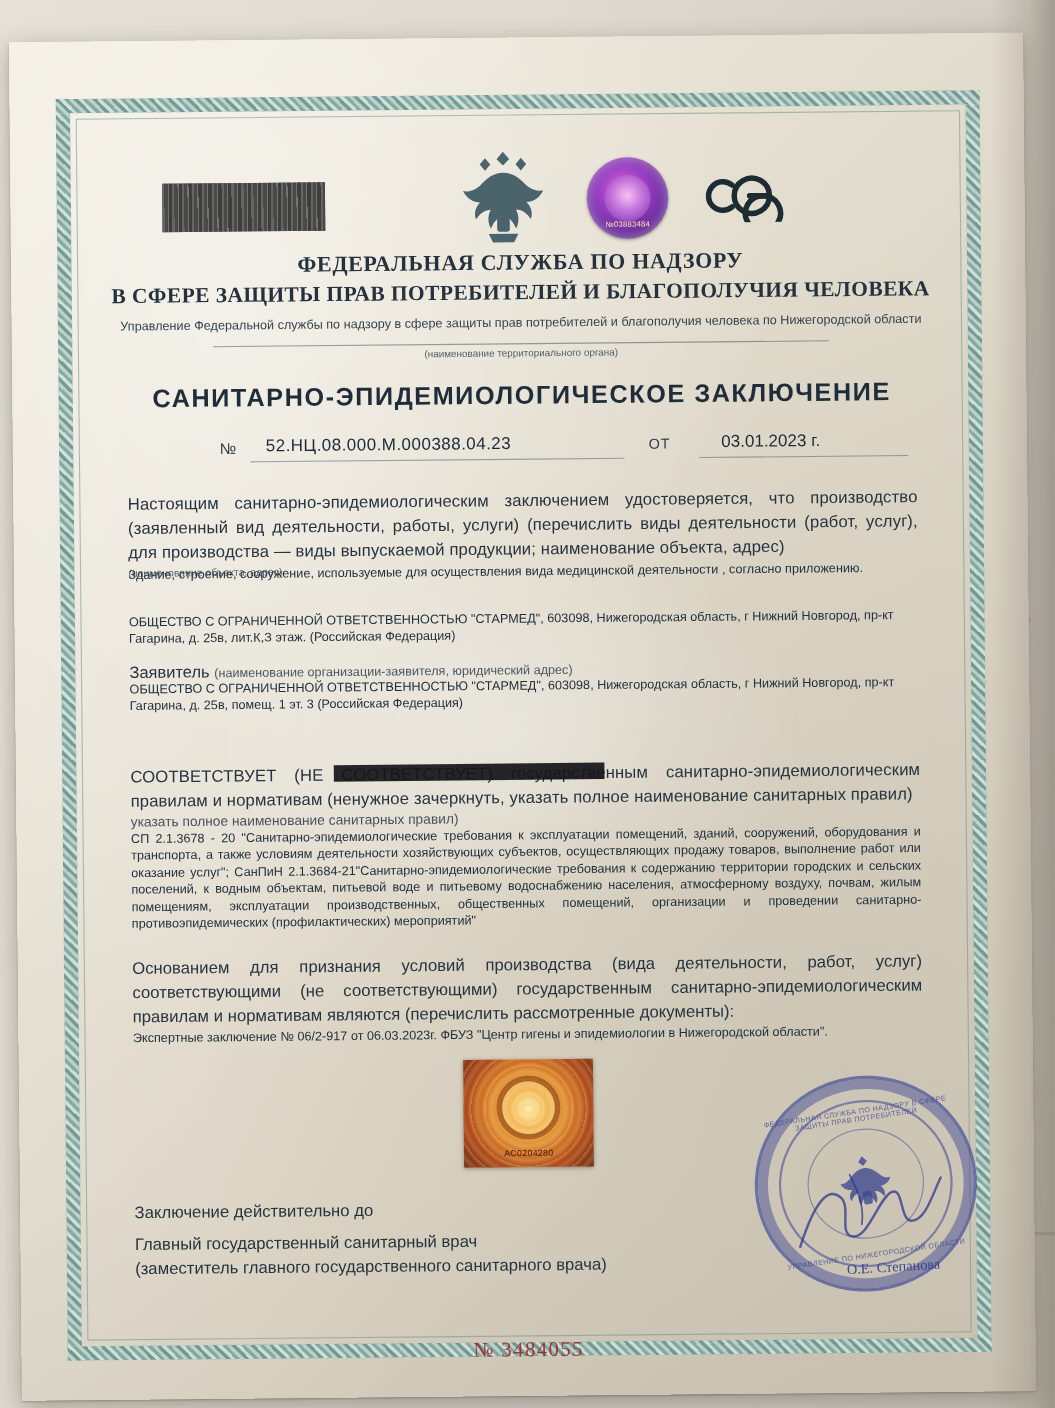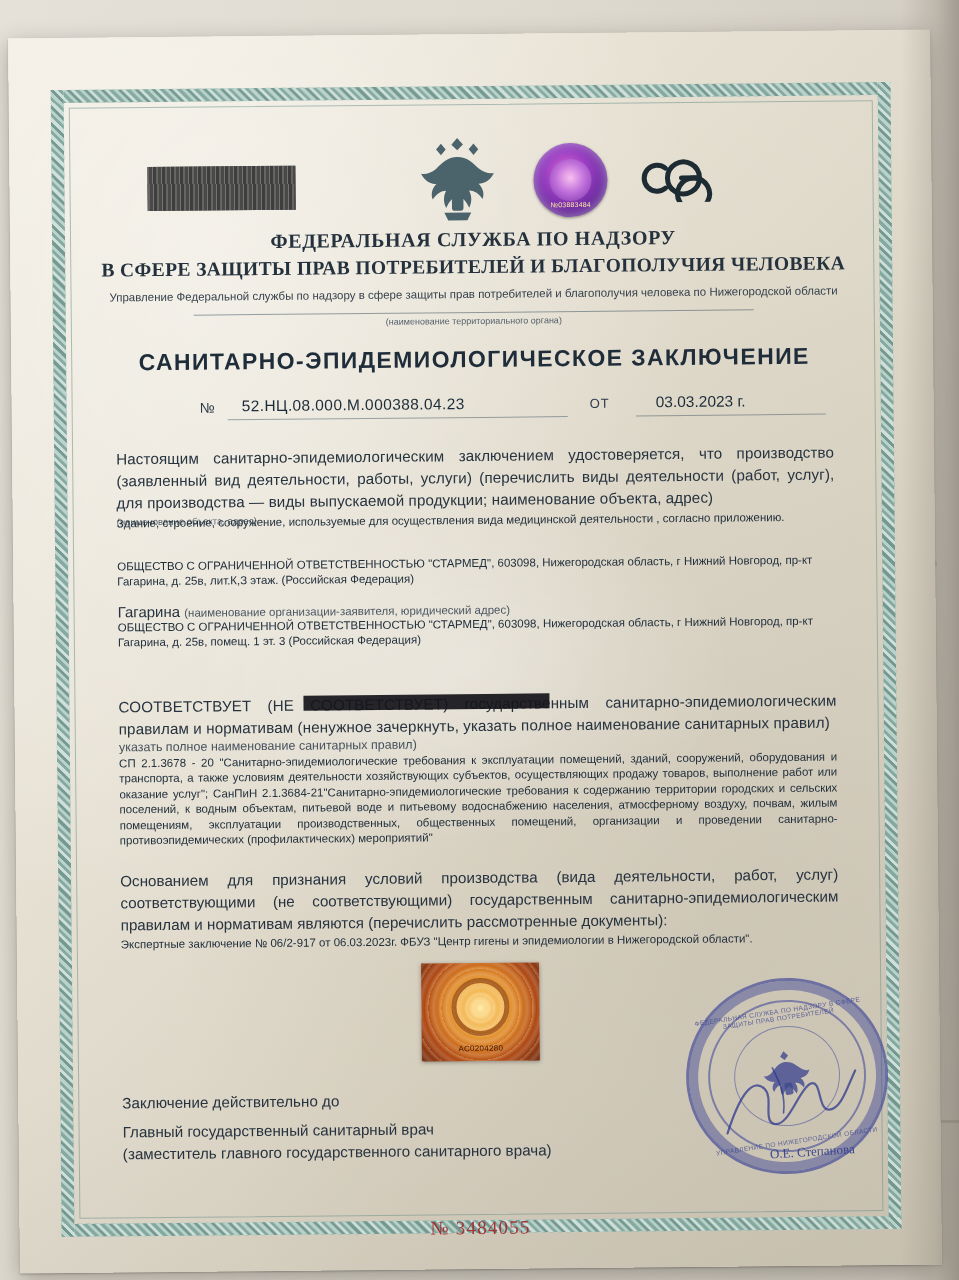--- a/index.html
+++ b/index.html
@@ -487,37 +487,37 @@
       <div class="org-sub-rule"></div>
       <div class="org-caption">(наименование территориального органа)</div>
 
       <div class="doc-title">САНИТАРНО-ЭПИДЕМИОЛОГИЧЕСКОЕ ЗАКЛЮЧЕНИЕ</div>
 
       <div class="num-row">
         <span class="num-label">№</span>
         <span class="num-value">52.НЦ.08.000.М.000388.04.23</span>
         <div class="num-rule1"></div>
         <span class="ot-label">ОТ</span>
-        <span class="date-value">03.03.2023 г.</span>
+        <span class="date-value">03.01.2023 г.</span>
         <div class="num-rule2"></div>
       </div>
 
       <div class="para intro">Настоящим санитарно-эпидемиологическим заключением удостоверяется, что производство (заявленный вид деятельности, работы, услуги) (перечислить виды деятельности (работ, услуг), для производства — виды выпускаемой продукции; наименование объекта, адрес)</div>
       <div class="small-note">(наименование объекта, адрес)</div>
       <div class="filled overlay-on-note">Здание, строение, сооружение, используемые для осуществления вида медицинской деятельности , согласно приложению.</div>
 
       <div class="block-gap"></div>
       <div class="block-gap"></div>
 
       <div class="filled">ОБЩЕСТВО С ОГРАНИЧЕННОЙ ОТВЕТСТВЕННОСТЬЮ "СТАРМЕД", 603098, Нижегородская область, г Нижний Новгород, пр-кт Гагарина, д. 25в, лит.К,З этаж. (Российская Федерация)</div>
 
       <div class="block-gap"></div>
 
       <div class="applicant-label">
-        <span>Гагарина</span>
+        <span>Заявитель</span>
         <span class="hint">(наименование организации-заявителя, юридический адрес)</span>
       </div>
       <div class="filled">ОБЩЕСТВО С ОГРАНИЧЕННОЙ ОТВЕТСТВЕННОСТЬЮ "СТАРМЕД", 603098, Нижегородская область, г Нижний Новгород, пр-кт Гагарина, д. 25в, помещ. 1 эт. 3 (Российская Федерация)</div>
 
       <div class="block-gap"></div>
       <div class="block-gap"></div>
       <div class="block-gap" style="height:18px;"></div>
 
       <div class="conform">
         <span>СООТВЕТСТВУЕТ (НЕ СООТВЕТСТВУЕТ) государственным санитарно-эпидемиологическим правилам и нормативам (ненужное зачеркнуть, указать полное наименование санитарных правил)</span>

